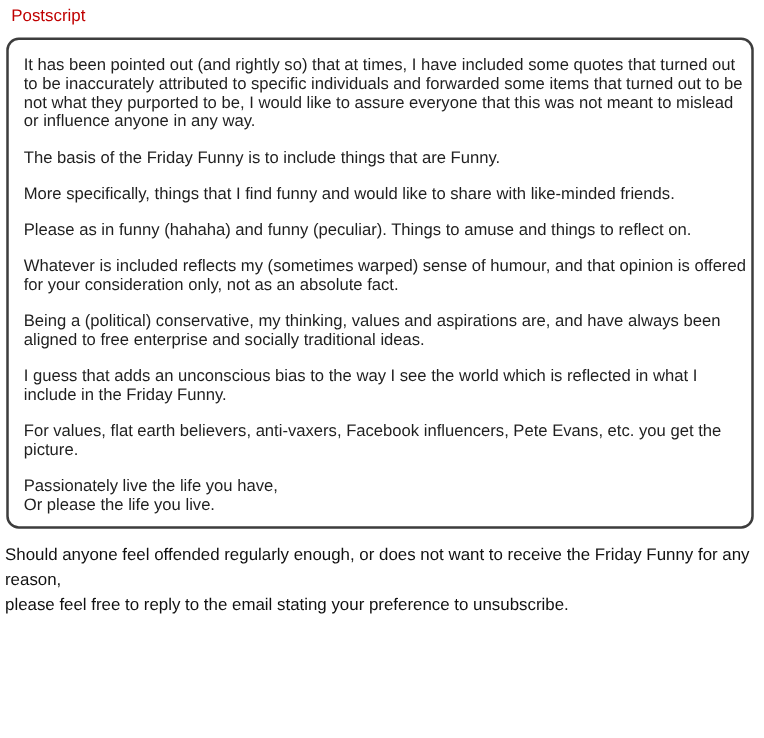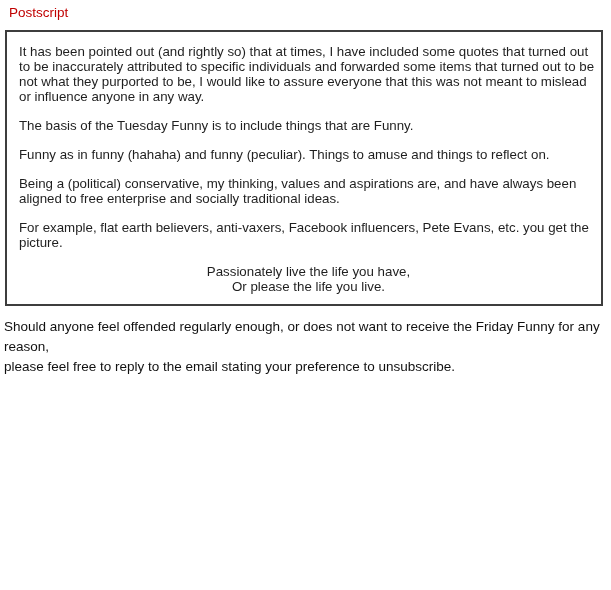--- a/index.html
+++ b/index.html
@@ -28,48 +28,51 @@
     background: #ffffff;
   }
   .para {
     margin: 0 0 14px 0;
     font-size: 13.3px;
     line-height: 15px;
     color: #1f1f1f;
     white-space: pre-line;
   }
   .quote {
-    text-align: center;
+    text-align: left;
     font-size: 13.3px;
     line-height: 15px;
     color: #1f1f1f;
     margin: 0 0 4px 0;
   }
   .footer {
     margin: 11px 6px 0 4px;
     font-size: 13.5px;
     line-height: 20px;
     color: #111111;
     white-space: pre-line;
   }
 </style>
 </head>
 <body>
 
 <div class="page">
 
   <div class="heading" style="color: rgb(192, 0, 0);">Postscript</div>
 
-  <div class="box" style="border-color: rgb(61, 61, 61);">
+  <div class="box" style="border-color: rgb(61, 61, 61); border-radius: 10px;">
 
     <p class="para">It has been pointed out (and rightly so) that at times, I have included some quotes that turned out to be inaccurately attributed to specific individuals and forwarded some items that turned out to be not what they purported to be, I would like to assure everyone that this was not meant to mislead or influence anyone in any way.</p>
-    <p class="para">The basis of the Tuesday Funny is to include things that are Funny.</p>
-    <p class="para">Funny as in funny (hahaha) and funny (peculiar). Things to amuse and things to reflect on.</p>
+    <p class="para">The basis of the Friday Funny is to include things that are Funny.</p>
+    <p class="para">More specifically, things that I find funny and would like to share with like-minded friends.</p>
+    <p class="para">Please as in funny (hahaha) and funny (peculiar). Things to amuse and things to reflect on.</p>
+    <p class="para">Whatever is included reflects my (sometimes warped) sense of humour, and that opinion is offered for your consideration only, not as an absolute fact.</p>
     <p class="para">Being a (political) conservative, my thinking, values and aspirations are, and have always been aligned to free enterprise and socially traditional ideas.</p>
-    <p class="para">For example, flat earth believers, anti-vaxers, Facebook influencers, Pete Evans, etc. you get the picture.</p>
+    <p class="para">I guess that adds an unconscious bias to the way I see the world which is reflected in what I include in the Friday Funny.</p>
+    <p class="para">For values, flat earth believers, anti-vaxers, Facebook influencers, Pete Evans, etc. you get the picture.</p>
 
     <div class="quote">
       <div>Passionately live the life you have,</div>
       <div>Or please the life you live.</div>
     </div>
 
   </div>
 
   <div class="footer">Should anyone feel offended regularly enough, or does not want to receive the Friday Funny for any reason,
 please feel free to reply to the email stating your preference to unsubscribe.</div>

